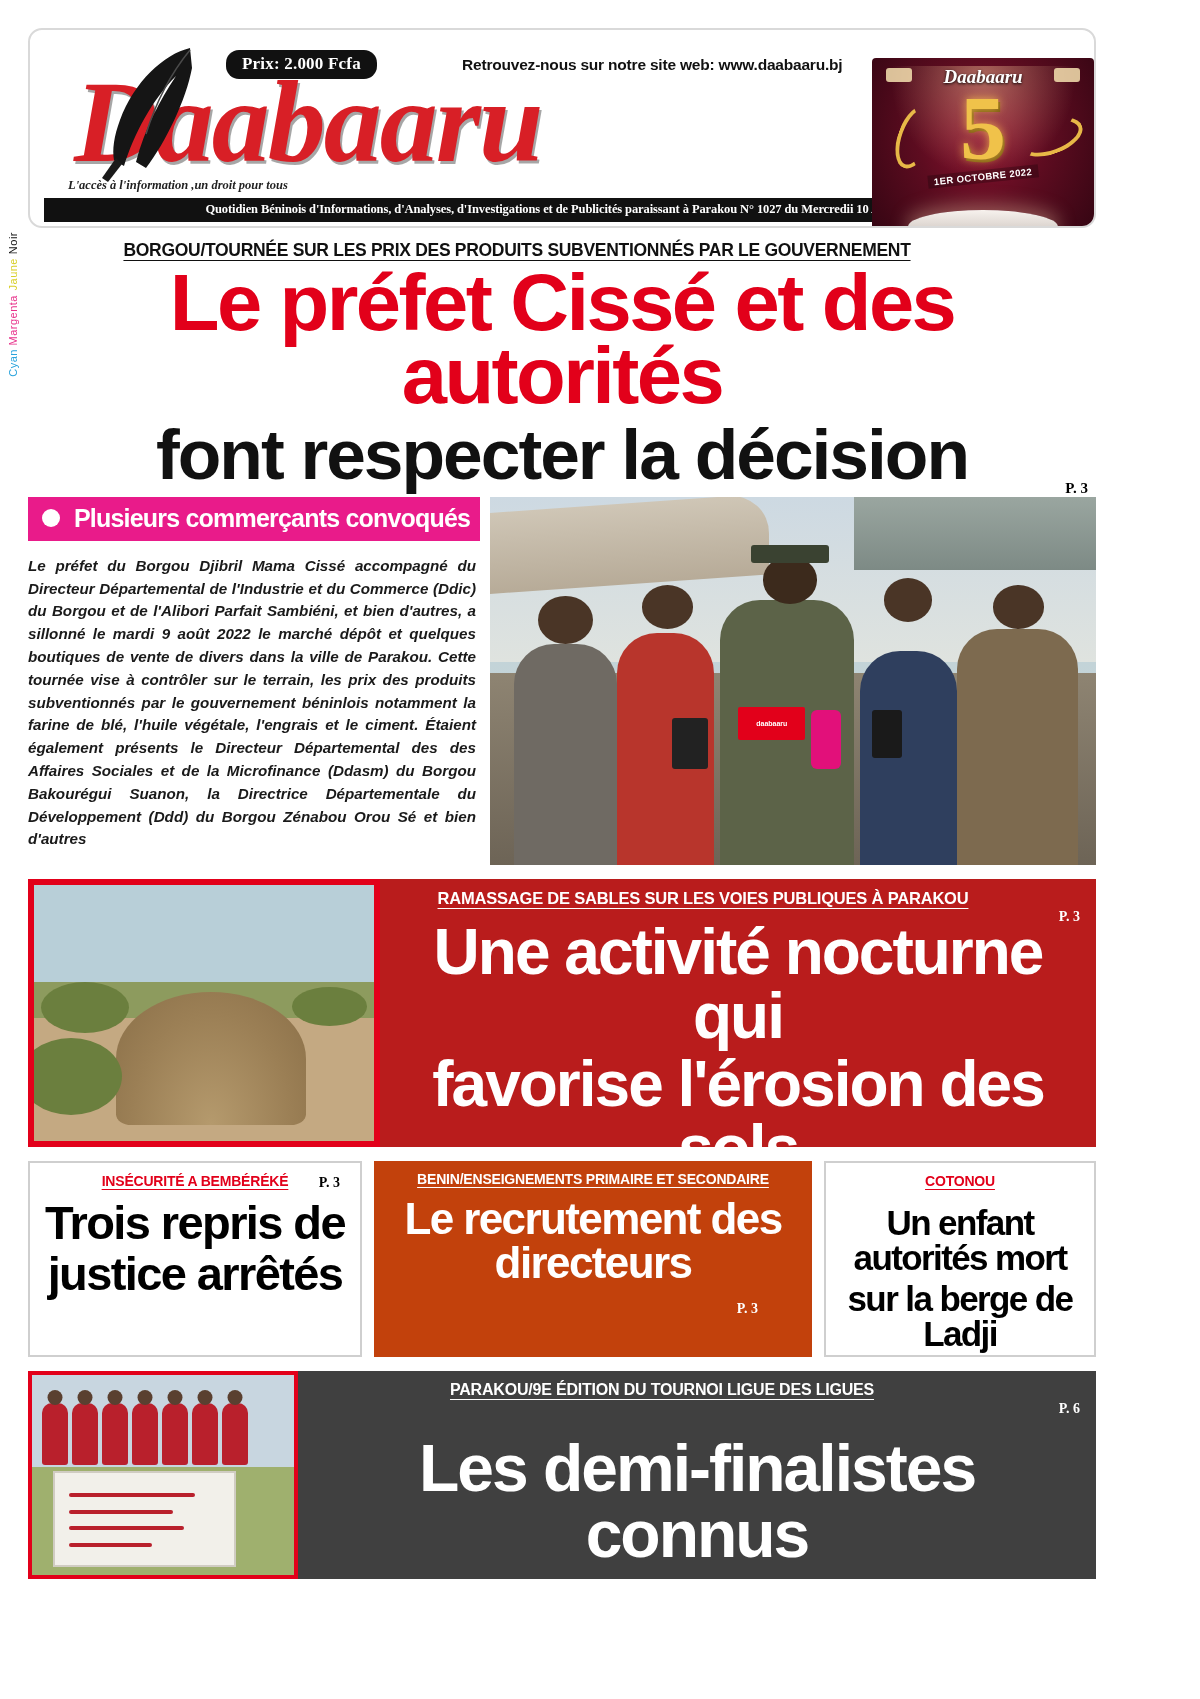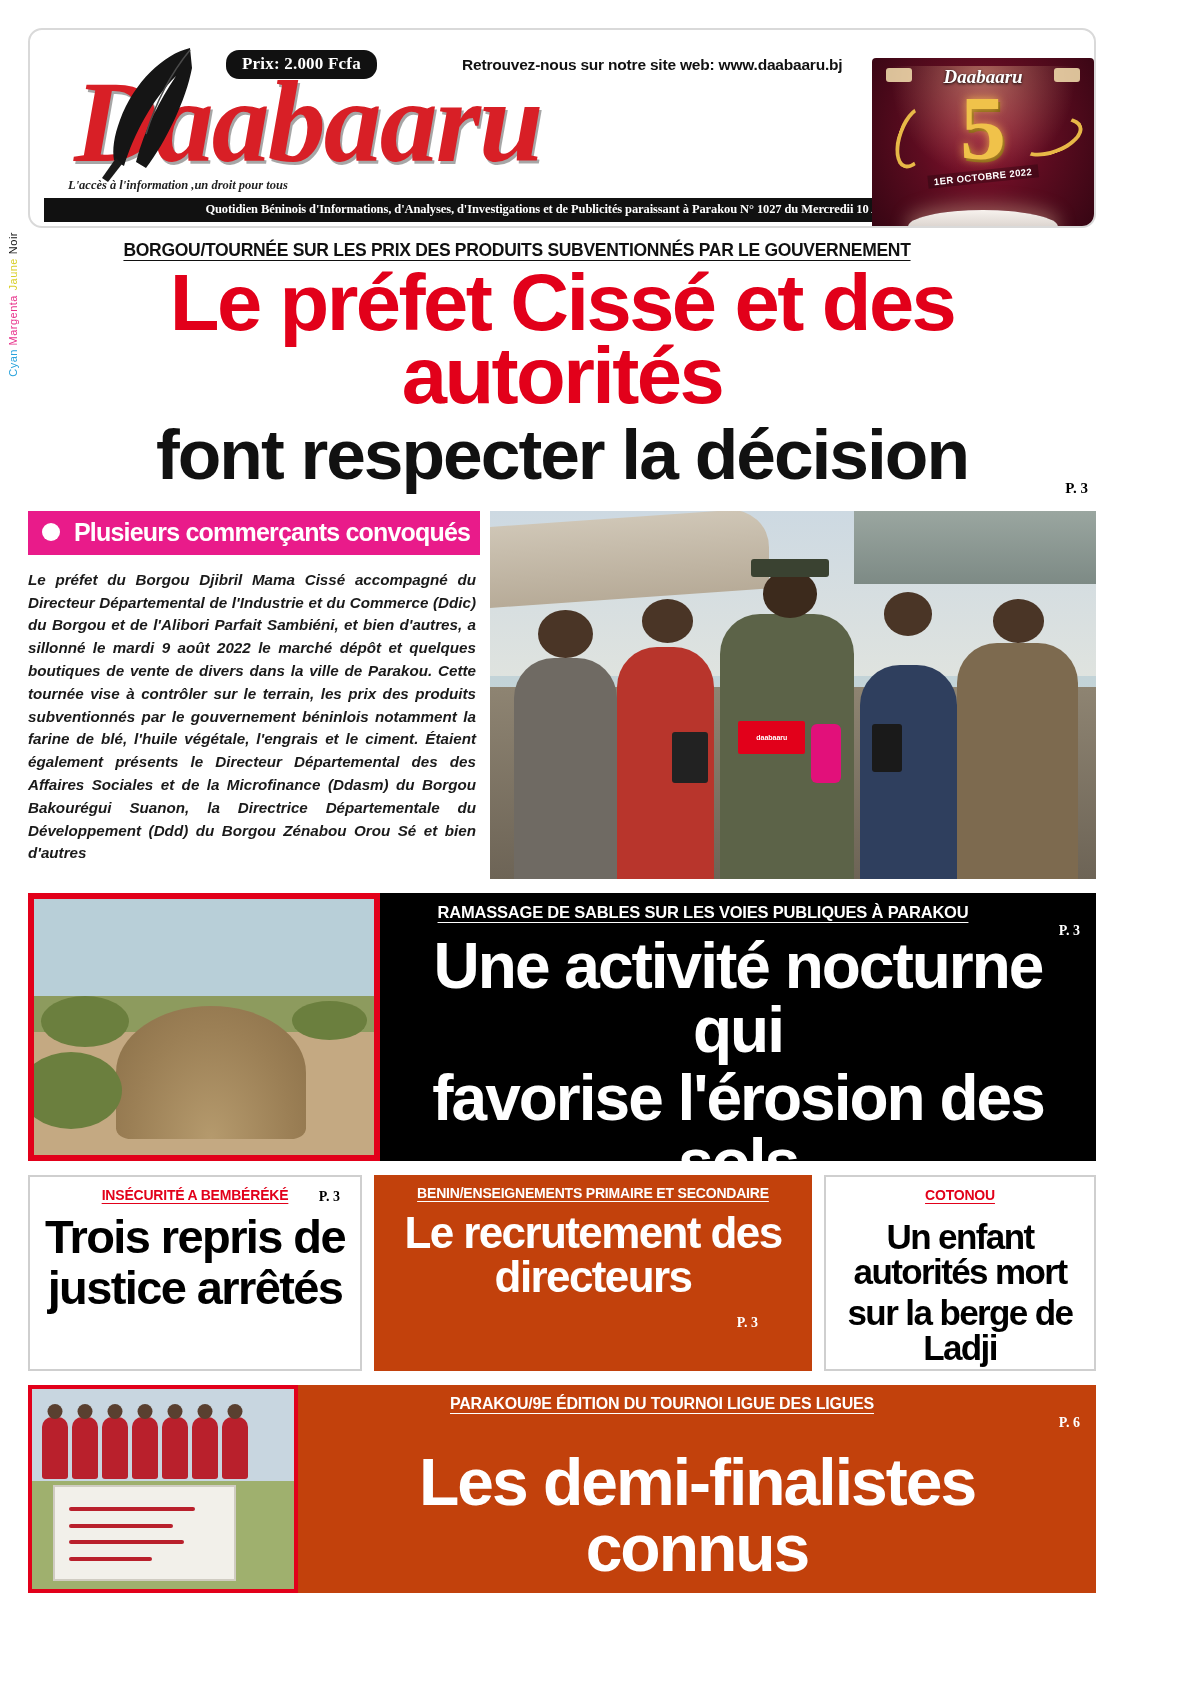--- a/index.html
+++ b/index.html
@@ -124,21 +124,21 @@
     transform:scaleX(1.03); transform-origin:center;
   }
   .lead-h2 {
     text-align:center; color:#111; font-weight:bold; line-height:.95;
     font-family:"Liberation Sans", sans-serif;
     font-size:70px; letter-spacing:-2px; margin-top:10px;
     transform:scaleX(1.02); transform-origin:center;
   }
 
   
-  .lead-row { display:flex; margin-top:22px; gap:10px; align-items:flex-start;justify-content:center; }
+  .lead-row { display:flex; margin-top:8px; gap:10px; align-items:flex-start;justify-content:center; }
   .lead-col { width:452px; }
   .pink-bar {
     background:#e91b8a; color:#fff; display:flex; align-items:center; gap:14px;
     padding:7px 14px 8px; 
   }
   .pink-dot { width:18px; height:18px; border-radius:50%; background:#fff; flex:none; }
   .pink-bar-text {
     font-family:"Liberation Sans", sans-serif; font-weight:bold; font-size:25px;
     letter-spacing:-.8px; white-space:nowrap;
   }
@@ -179,21 +179,21 @@
     width:352px; position:relative; overflow:hidden; border:6px solid #e2001a;
     background:linear-gradient(#b8cfd8 0 38%, #8d9b5e 38% 52%, #c4a982 52% 100%);
   }
   .sandpile {
     position:absolute; left:24%; bottom:6%; width:56%; height:52%;
     background:radial-gradient(ellipse at 50% 100%, #b59a6d 0%, #9b7f55 60%, #8a6f48 100%);
     border-radius:50% 50% 8% 8%;
   }
   .bush { position:absolute; border-radius:50%; background:#6b7f3e; }
   .red-band {
-    flex:1; background:#000000; color:#fff; position:relative; padding:10px 18px 12px;
+    flex:1; background:#b91c1c; color:#fff; position:relative; padding:10px 18px 12px;
   }
   .red-kicker {
     text-align:center; font-weight:bold; font-size:16.5px; letter-spacing:-.2px;
     font-family:"Liberation Sans", sans-serif;
     text-decoration:underline; text-underline-offset:4px; padding-right:70px;
   }
   .red-page {
     position:absolute; right:16px; top:30px; font-family:"Liberation Serif", serif;
     font-weight:bold; font-size:14px;
   }
@@ -236,21 +236,21 @@
   .team-row { position:absolute; left:4%; top:14%; display:flex; gap:4px; }
   .player { width:26px; height:62px; background:#b9202c; border-radius:10px 10px 3px 3px; position:relative; }
   .player::before{ content:""; position:absolute; left:50%; top:-13px; transform:translateX(-50%);
     width:15px; height:15px; border-radius:50%; background:#5a4030; }
   .poster {
     position:absolute; left:8%; bottom:4%; width:70%; height:48%;
     background:#f2f0ea; border:2px solid #d0ccc2;
   }
   .poster-line { position:absolute; left:8%; height:4px; background:#b9202c; border-radius:2px; }
   .sport-band {
-    flex:1; background:#c2410c; color:#fff; position:relative; padding:10px 18px 0;
+    flex:1; background:#404040; color:#fff; position:relative; padding:10px 18px 0;
   }
   .sport-kicker {
     text-align:center; font-weight:bold; font-size:16px; letter-spacing:-.2px;
     font-family:"Liberation Sans", sans-serif;
     text-decoration:underline; text-underline-offset:4px; padding-right:70px;
   }
   .sport-page {
     position:absolute; right:16px; top:30px; font-family:"Liberation Serif", serif;
     font-weight:bold; font-size:14px;
   }

